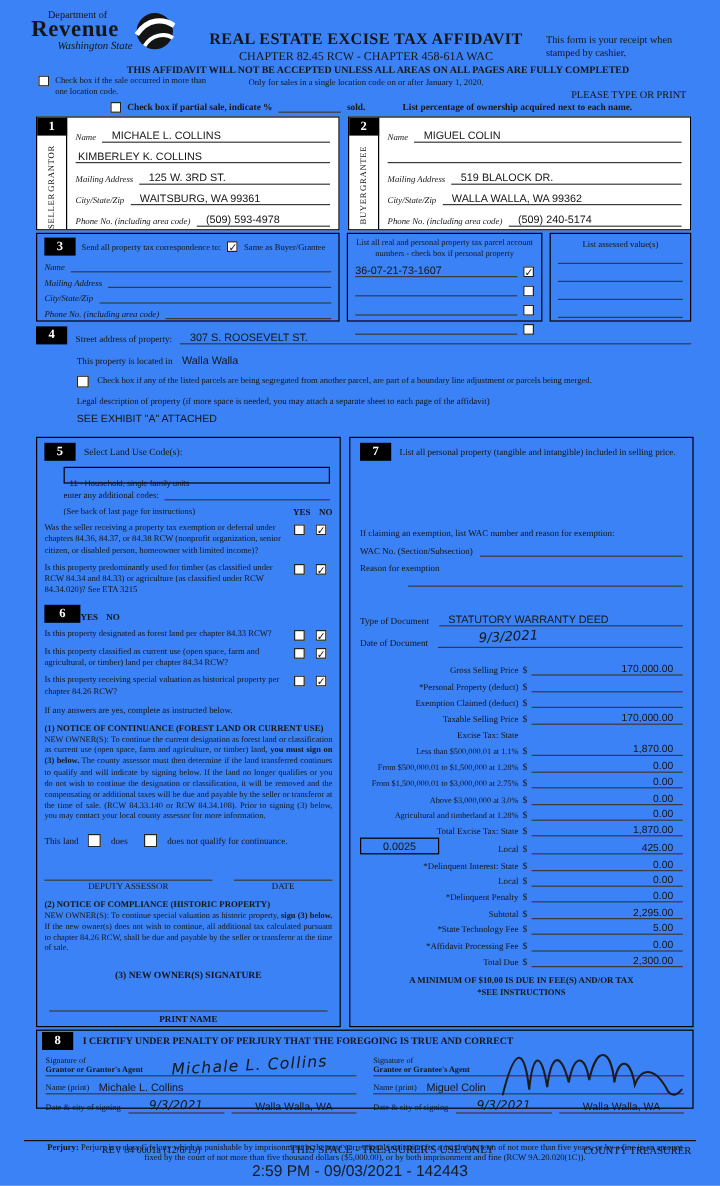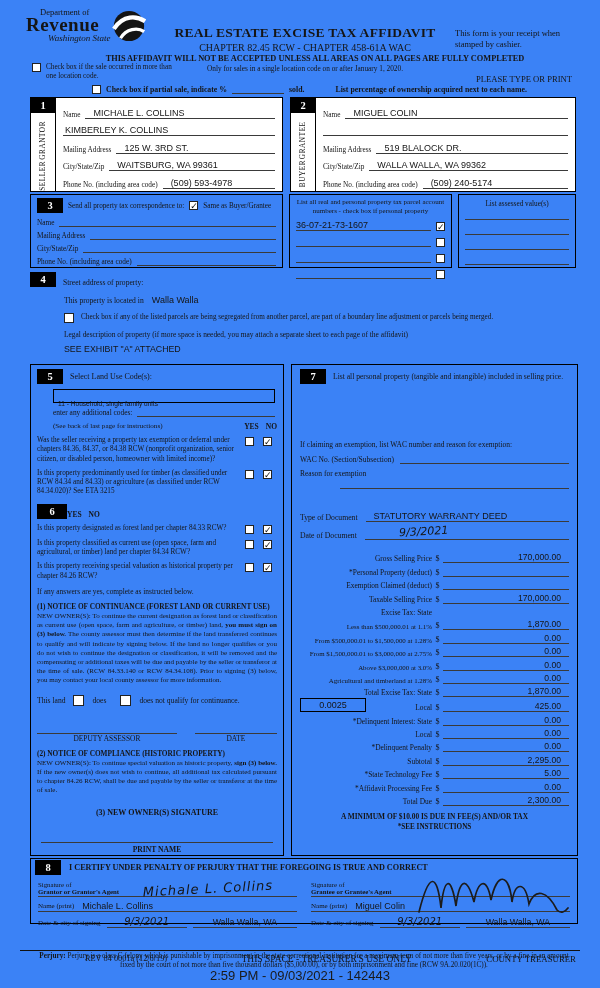--- a/index.html
+++ b/index.html
@@ -34,21 +34,21 @@
   .smallnote { font-size:7.3px; }
 
   
   .row-flex { display:flex; gap:7px; }
   .pbox { border:1.2px solid #000; display:flex; background:#fff; }
   .pside { width:25px; border-right:1px solid #000; display:flex; flex-direction:column; align-items:center; }
   .vlab { writing-mode:vertical-rl; transform:rotate(180deg); font-size:7.2px; letter-spacing:0.6px;
           display:flex; gap:1px; margin-top:8px; }
   .pfields { flex:1; padding:3px 7px 2px 7px; display:flex; flex-direction:column; }
   .frow { display:flex; align-items:flex-end; height:18px; }
-  .flab { font-size:7.3px; margin-right:5px; white-space:nowrap; }
+  .flab { font-size:7.3px; margin-right:5px; white-space:nowrap;font-style:italic; }
   .fval { flex:1; font-family:"Liberation Sans", sans-serif; font-size:9px; padding-left:8px;
           border-bottom:1px solid #3a3a3a; white-space:nowrap; }
 
   
   .s3box { border:1.1px solid #000; padding:3px 6px; }
   .s3head { font-size:7px; line-height:8.5px; text-align:center; }
   .prow { display:flex; align-items:flex-end; height:16px; gap:5px; }
   .pval { flex:1; border-bottom:1px solid #3a3a3a; font-family:"Liberation Sans", sans-serif; font-size:9px; }
 
   
@@ -246,20 +246,21 @@
       <div class="prow" style="height:15px;">
           <span class="pval"></span>
         </div>
     </div>
   </div>
 
   <div class="abs" style="left:30px; top:272px; width:546px;">
     <div style="display:flex; align-items:flex-end; gap:7px;">
       <span class="badge">4</span>
       <span style="font-size:7.6px;">Street address of property:</span>
+      <span class="fval" style="flex:1;">307 S. ROOSEVELT ST.</span>
     </div>
     <div style="display:flex; gap:8px; margin:8px 0 0 34px; align-items:flex-end;">
       <span style="font-size:7.6px;">This property is located in</span>
       <span class="sans" style="font-size:9px;">Walla Walla</span>
     </div>
     <div style="display:flex; gap:7px; margin:8px 0 0 34px;">
       <span class="cb" style="width:10px; height:10px;"></span>
       <span style="font-size:7.2px;">Check box if any of the listed parcels are being segregated from another parcel, are part of a boundary line adjustment or parcels being merged.</span>
     </div>
     <div style="font-size:7.4px; margin:7px 0 0 34px;">Legal description of property (if more space is needed, you may attach a separate sheet to each page of the affidavit)</div>

